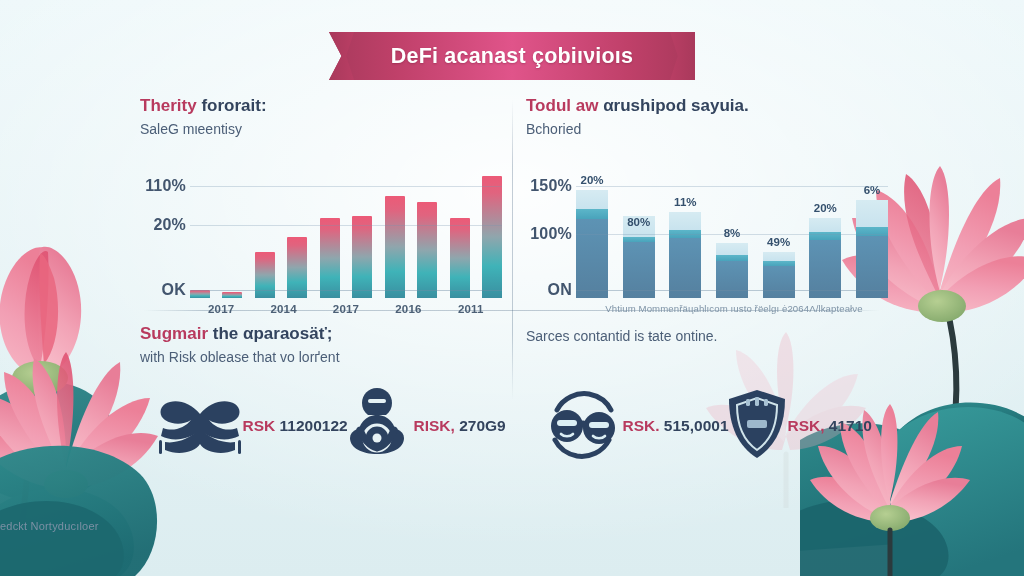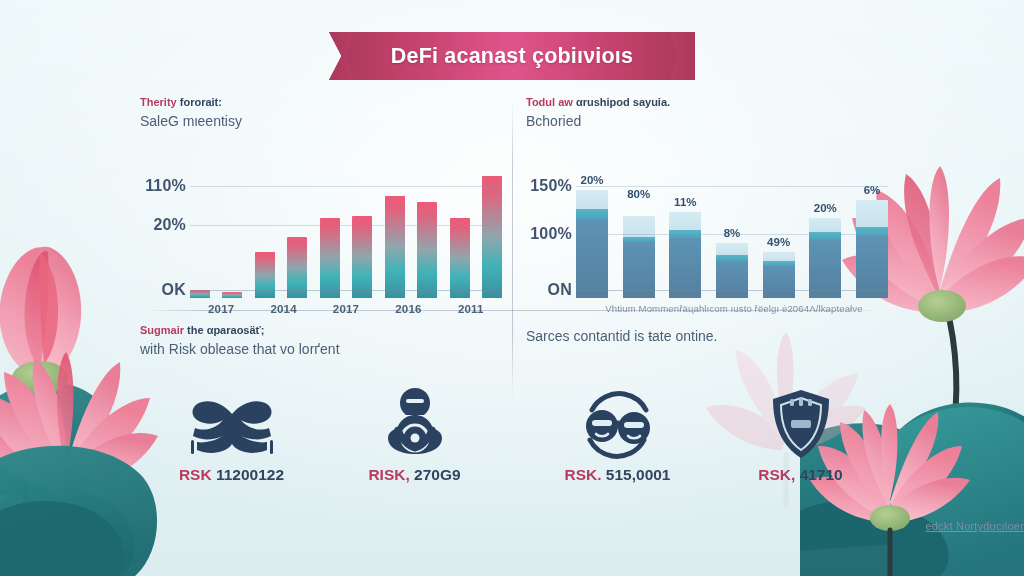--- a/index.html
+++ b/index.html
@@ -59,21 +59,21 @@
            background:linear-gradient(180deg,rgba(60,90,120,0) 0%,rgba(60,90,120,.30) 22%,rgba(60,90,120,.30) 78%,rgba(60,90,120,0) 100%); }
   .hline { position:absolute; left:4px; top:214px; width:736px; height:1px;
            background:linear-gradient(90deg,rgba(60,90,120,0) 0%,rgba(60,90,120,.30) 8%,rgba(60,90,120,.30) 92%,rgba(60,90,120,0) 100%); }
 
   .quad { position:absolute; width:366px; }
   .q-tl { left:0;    top:0; }
   .q-tr { left:386px; top:0; }
   .q-bl { left:0;    top:228px; }
   .q-br { left:386px; top:228px; }
 
-  .head { font-size:11px; font-weight:700; line-height:1.22; white-space:nowrap; }
+  .head { font-size:17px; font-weight:700; line-height:1.22; white-space:nowrap; }
   .head .accent { color:#b83a5e; }
   .head .dark   { color:#33445e; }
   .sub { font-size:14px; color:#4b5e77; line-height:1.3; margin-top:3px; white-space:nowrap; font-weight:400; }
 
   
   .chart { position:absolute; left:0; top:62px; width:366px; height:140px; }
   .ylab {
     position:absolute; right:0; transform:translateY(-50%);
     font-size:16px; color:#42556e; font-weight:700; letter-spacing:.2px;
   }
@@ -102,31 +102,31 @@
   .xticks { position:absolute; left:50px; right:4px; top:100%; height:20px; }
   .xtick { position:absolute; transform:translateX(-50%); top:5px;
            font-size:11.5px; color:#4c6076; font-weight:700; letter-spacing:.2px; }
   .chart-note { position:absolute; left:50px; right:0; top:100%; margin-top:5px;
                 font-size:9.6px; color:#7e93a6; text-align:center; white-space:nowrap;
                 letter-spacing:.1px; }
 
   
   .stats { position:absolute; left:0; top:62px; width:366px;
            display:flex; justify-content:space-around; }
-  .stat { width:150px; display:flex; flex-direction:column; align-items:center;text-align:right; }
+  .stat { width:150px; display:flex; flex-direction:row; align-items:center;text-align:right; }
   .stat-icon { height:74px; display:flex; align-items:flex-end; justify-content:center; }
   .stat-icon svg { display:block; }
   .stat-label { margin-top:6px; font-size:15.5px; font-weight:700; white-space:nowrap; }
   .stat-label .k { color:#b83a5e; }
   .stat-label .v { color:#33445e; }
 
   
   #footer {
-    position:absolute; left:0; right:0; top:520px; text-align:right; z-index:6;
-    font-size:11px; color:#7b90a4; letter-spacing:.2px;text-decoration:underline;
+    position:absolute; left:0; right:0; top:520px; text-align:left; z-index:6;
+    font-size:11px; color:#7b90a4; letter-spacing:.2px;
   }
 </style>
 </head>
 <body>
 
 <div id="canvas">
 
   <svg class="deco" style="left:0;top:0" width="1024" height="576" viewBox="0 0 1024 576">
     <defs>
       <linearGradient id="wash" x1="0" y1="0" x2="0" y2="1">
@@ -322,21 +322,21 @@
             <div class="bar-col">
               <div class="seg-top" style="height: 19.2px;"></div>
               <div class="seg-mid" style="height: 9.6px;"></div>
               <div class="seg-bot" style="height: 79.2px;"></div>
               <div class="dlabel" style="bottom: 112px;">20%</div>
             </div>
             <div class="bar-col">
               <div class="seg-top" style="height: 20.4px;"></div>
               <div class="seg-mid" style="height: 4.8px;"></div>
               <div class="seg-bot" style="height: 56.4px;"></div>
-              <div class="dlabel" style="bottom: 98px;">80%</div>
+              <div class="dlabel" style="bottom: 70px;">80%</div>
             </div>
             <div class="bar-col">
               <div class="seg-top" style="height: 18px;"></div>
               <div class="seg-mid" style="height: 8.4px;"></div>
               <div class="seg-bot" style="height: 60px;"></div>
               <div class="dlabel" style="bottom: 90.4px;">11%</div>
             </div>
             <div class="bar-col">
               <div class="seg-top" style="height: 12px;"></div>
               <div class="seg-mid" style="height: 6px;"></div>

